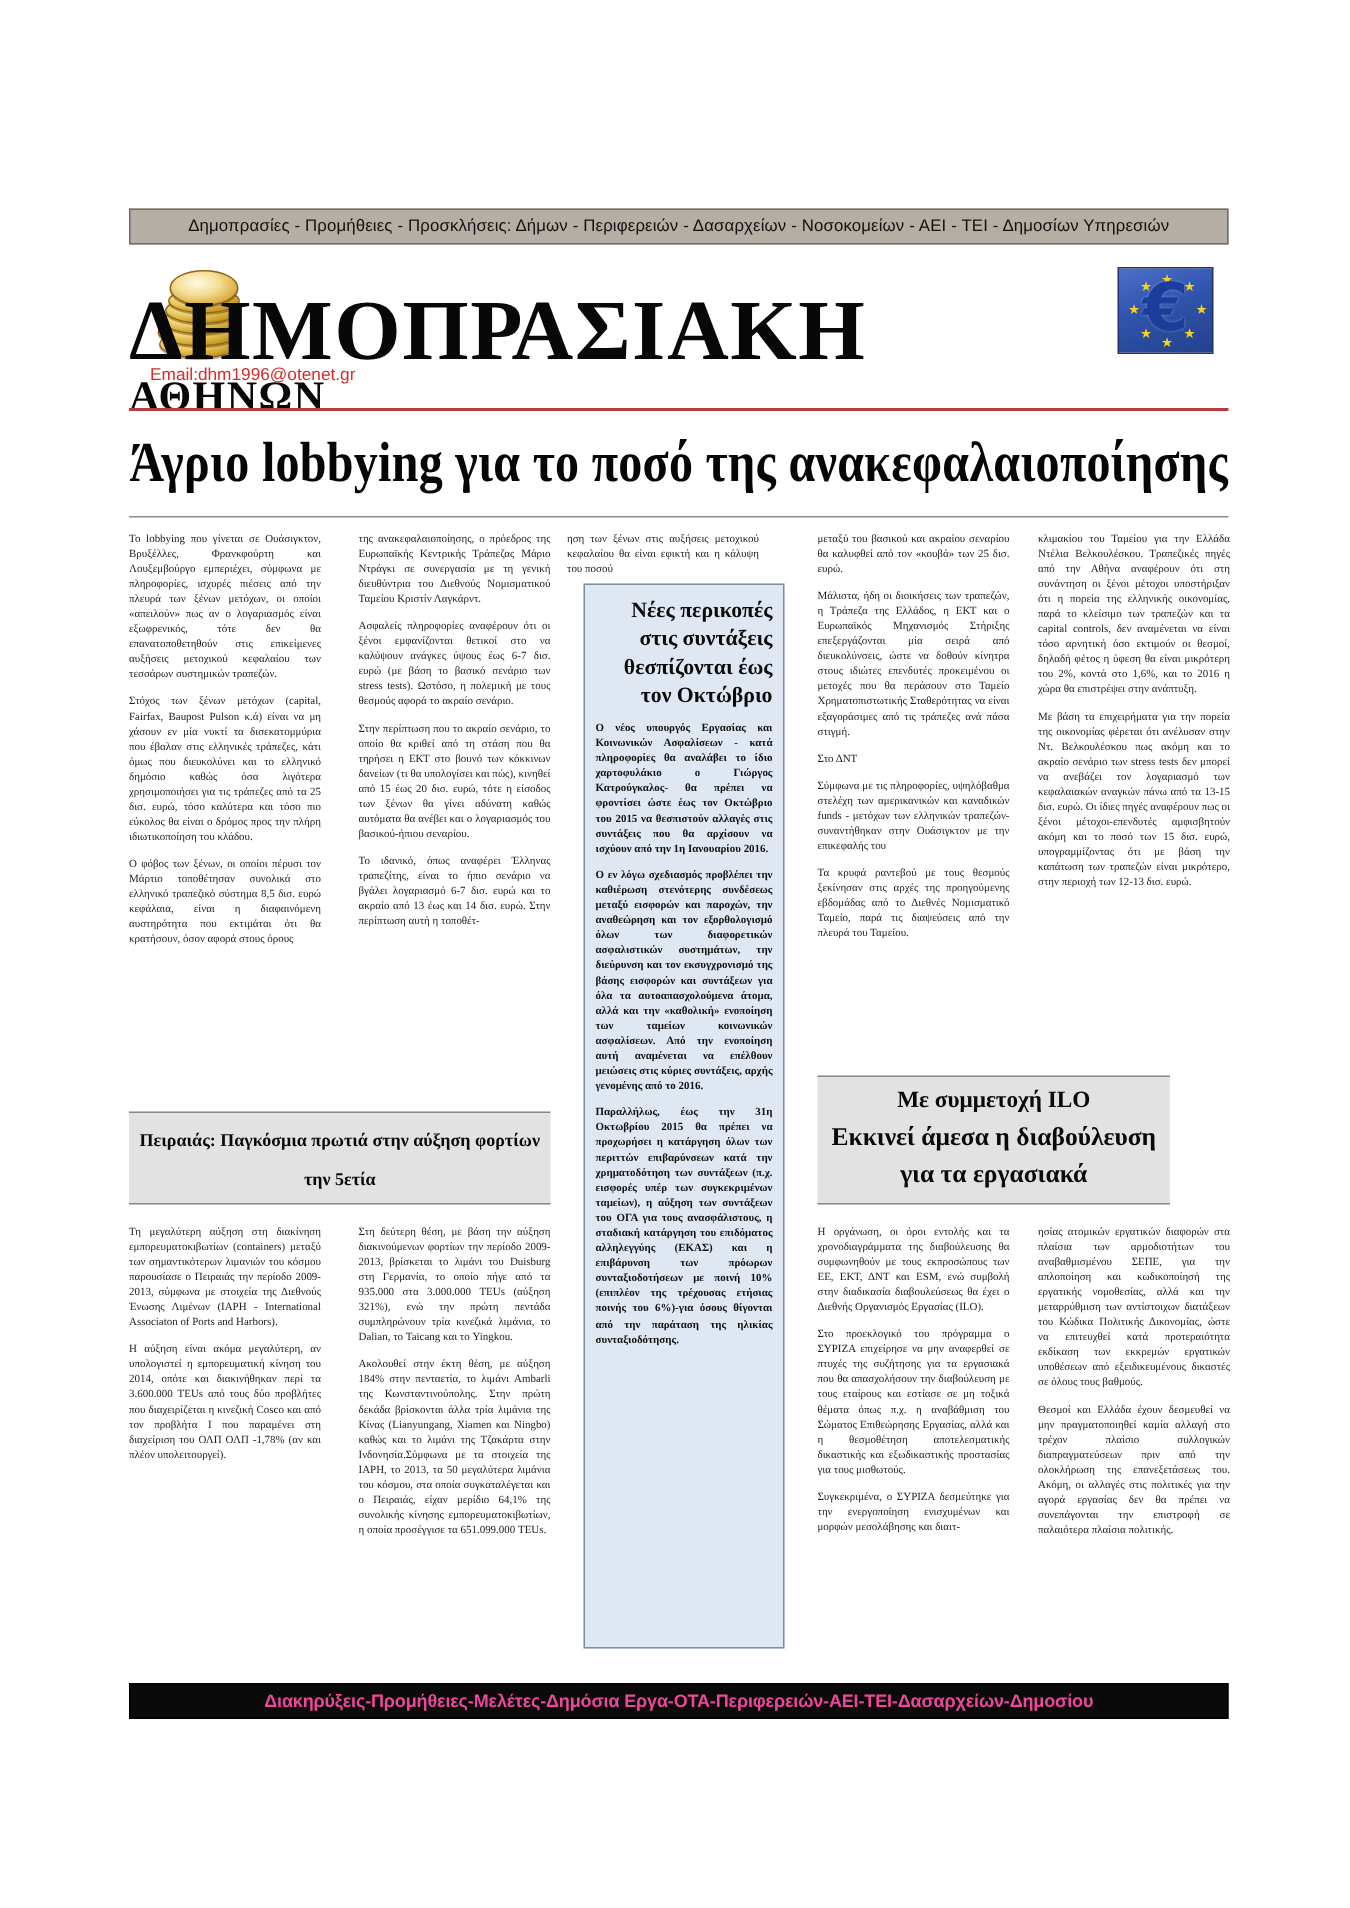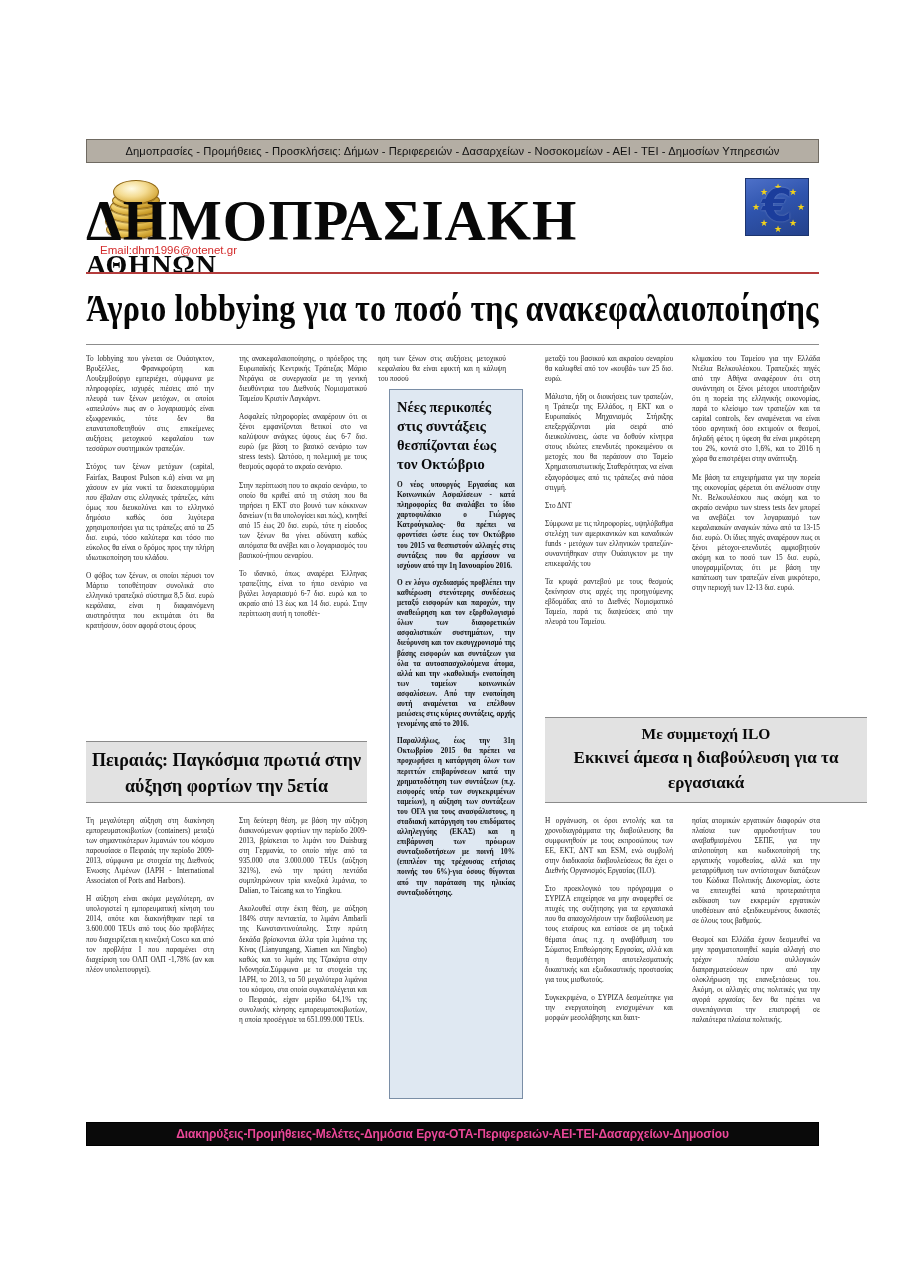--- a/index.html
+++ b/index.html
@@ -208,21 +208,21 @@
     background: #dfe8f2;
     border: 1px solid #7a8ea6;
     box-sizing: border-box;
     padding: 8px 7px 6px 7px;
   }
   .pension-title {
     font-family: "Liberation Serif", "DejaVu Serif", serif;
     font-weight: 700;
     font-size: 14.5px;
     line-height: 19px;
-    text-align: left;
+    text-align: right;
     color: #0b0b0b;
     margin-bottom: 6px;
   }
   .pension-body {
     font-family: "Liberation Serif", "DejaVu Serif", serif;
     font-size: 7.3px;
     line-height: 10.1px;
     text-align: justify;
     color: #101010;
   }
@@ -240,27 +240,27 @@
     font-weight: 700;
     color: #0a0a0a;
     box-sizing: border-box;
   }
   .sb-piraeus {
     left: 86px;
     top: 707px;
     width: 281px;
     height: 62px;
     padding-top: 5px;
-    font-size: 18px;
+    font-size: 12px;
     line-height: 26px;
   }
   .sb-ilo {
     left: 545px;
     top: 683px;
-    width: 322px;
+    width: 235px;
     height: 86px;
     padding-top: 5px;
     font-size: 17px;
     line-height: 25px;
   }
   .sb-ilo .kicker {
     font-size: 15.5px;
     line-height: 22px;
     display: block;
   }

